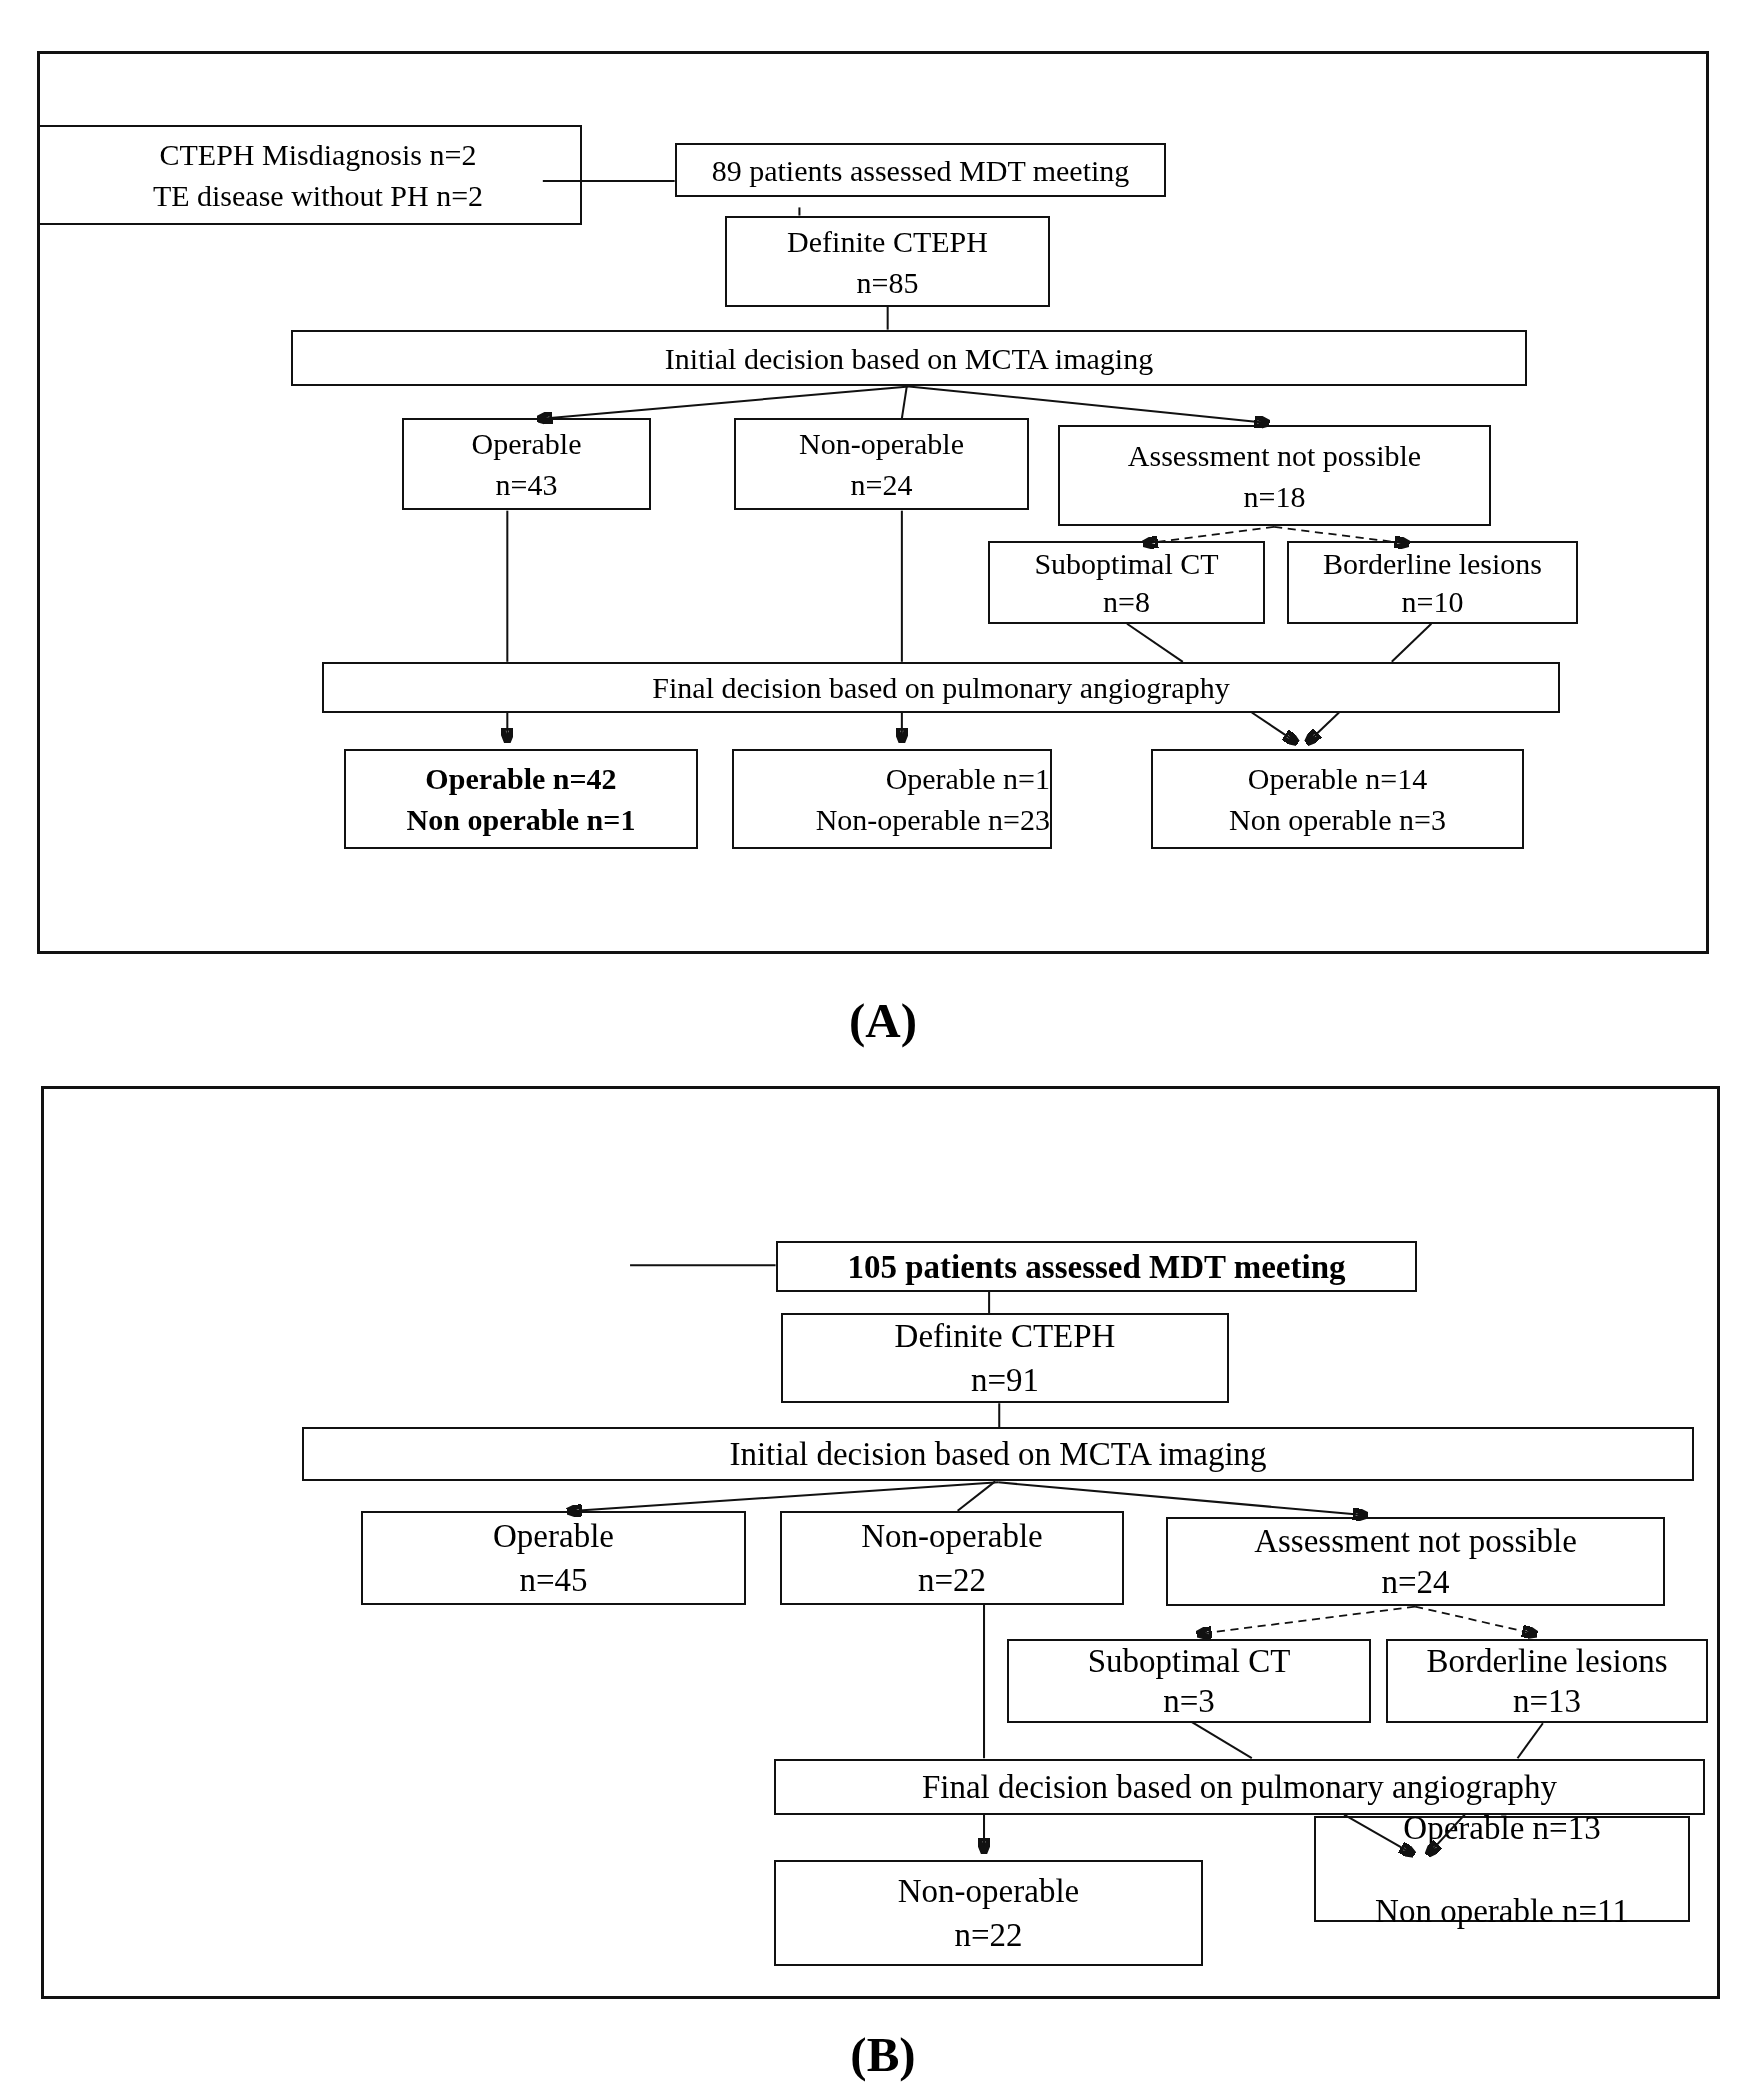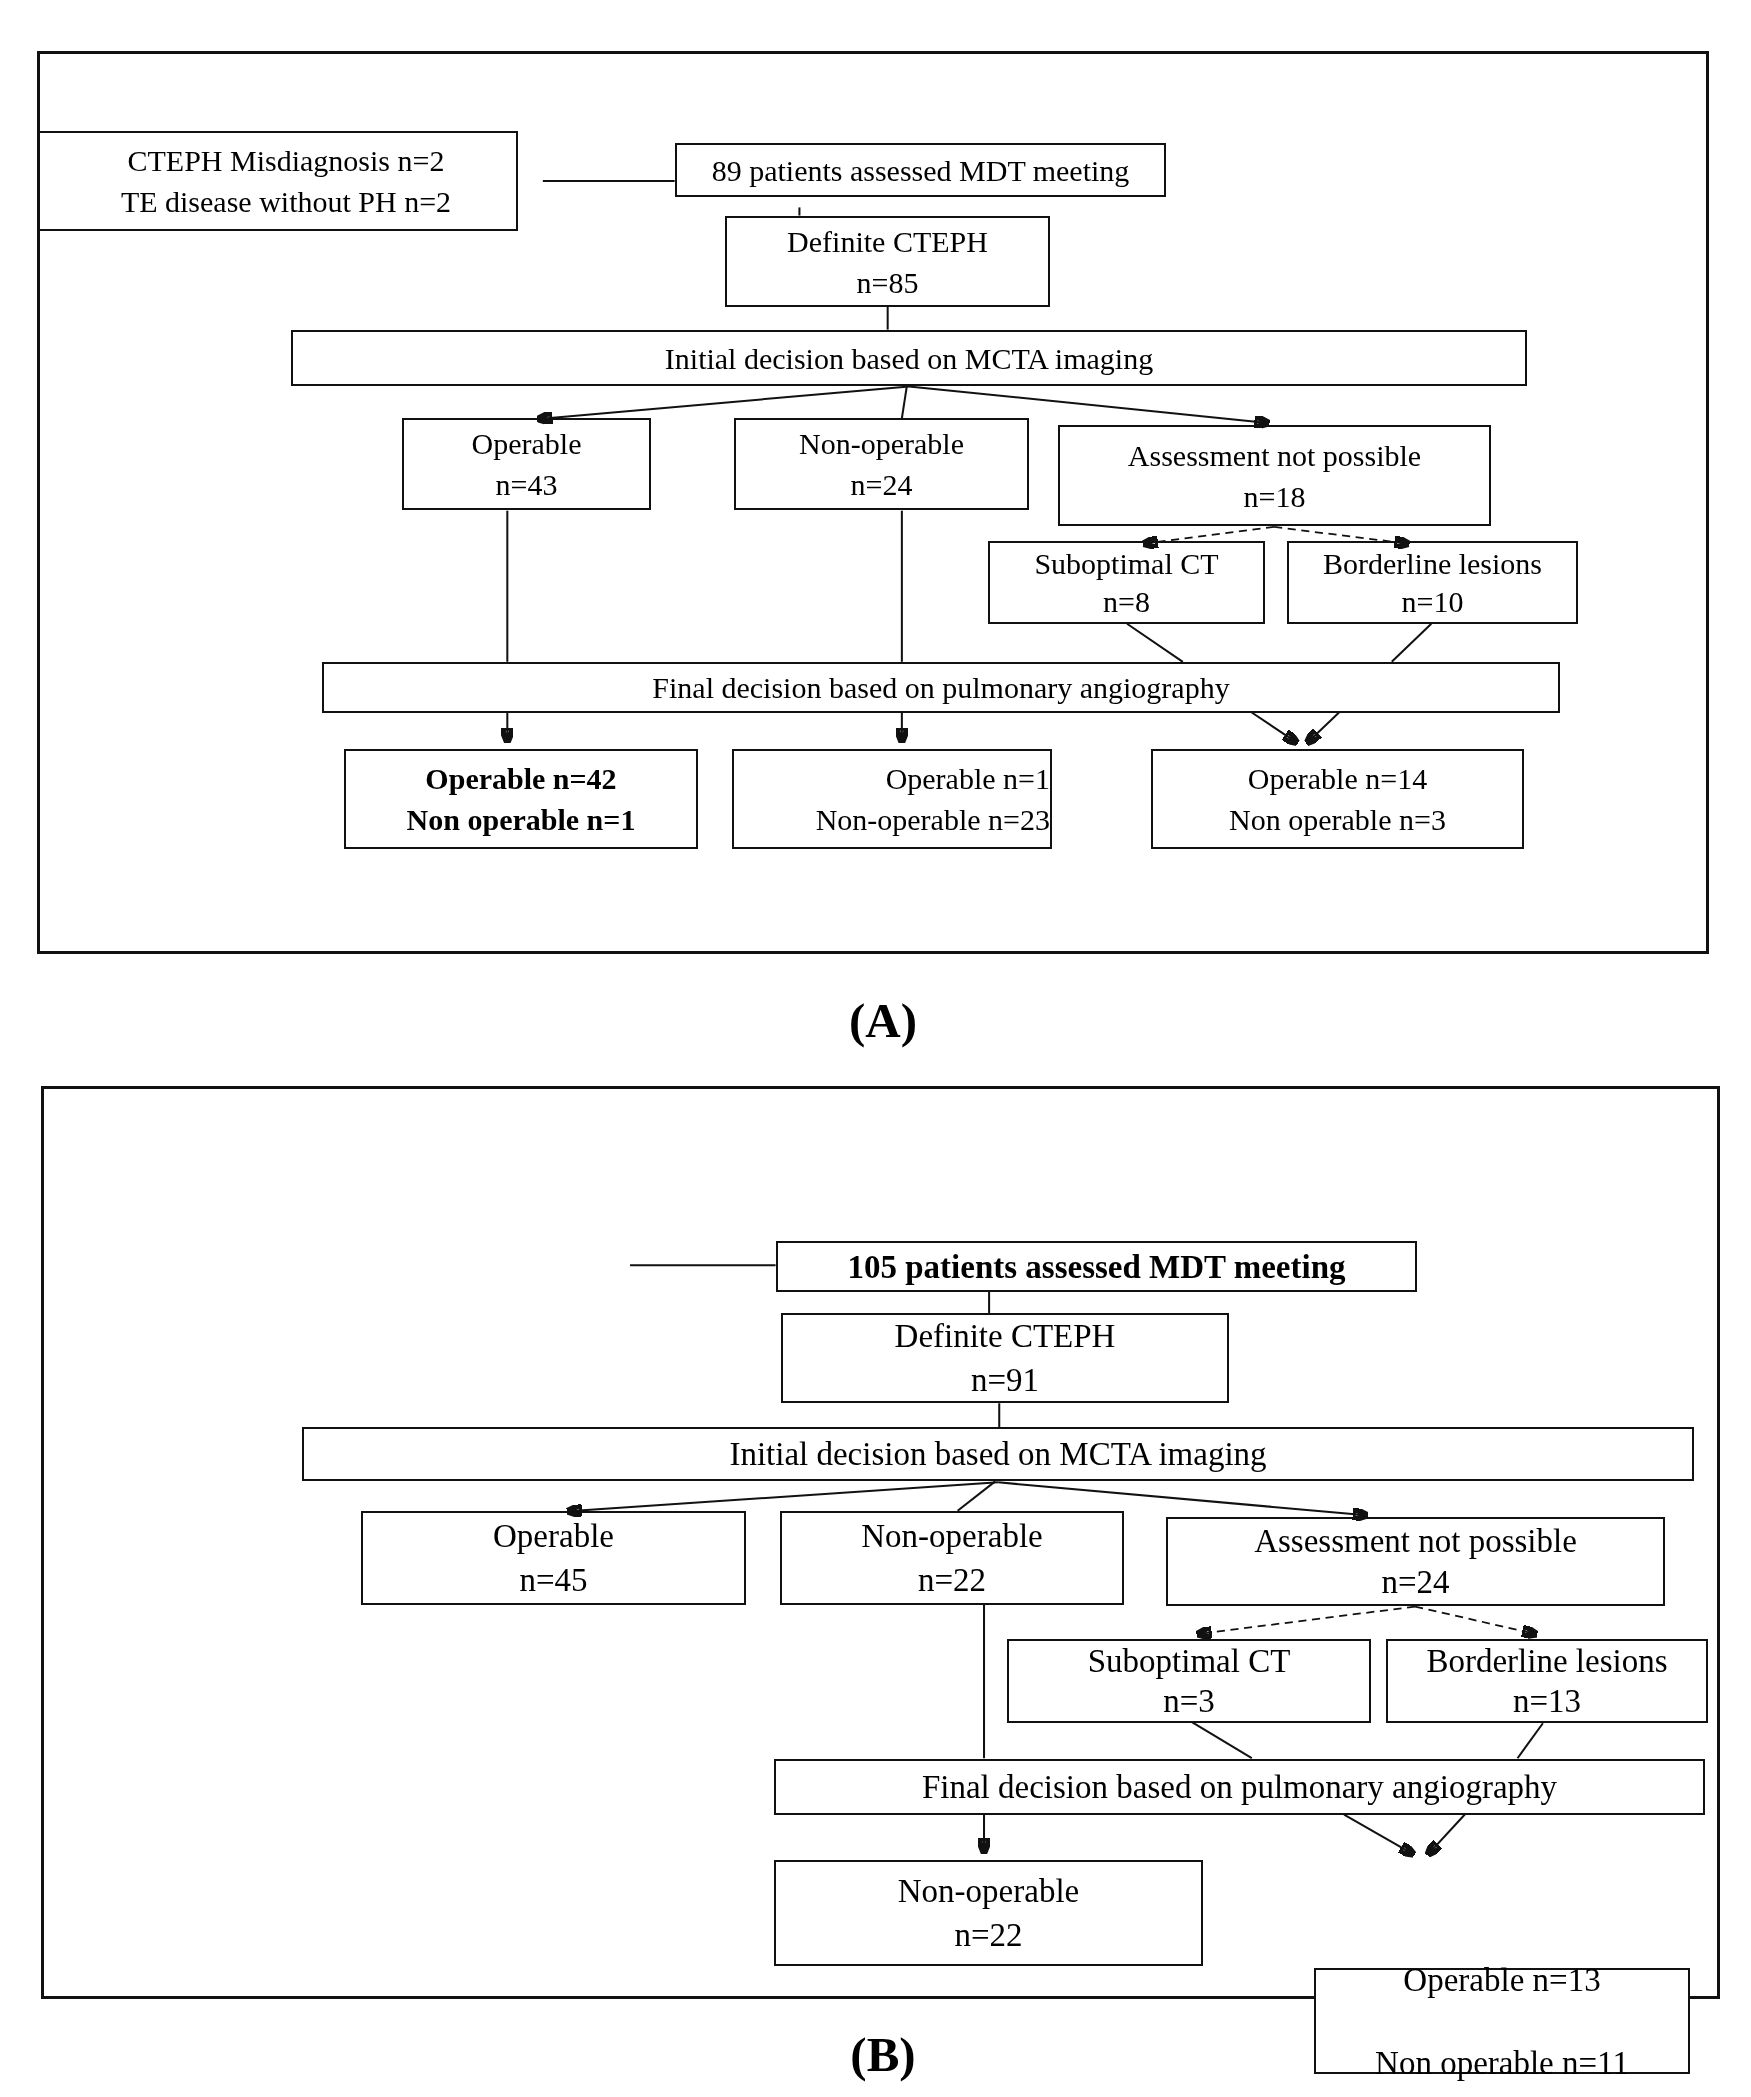--- a/index.html
+++ b/index.html
@@ -53,21 +53,21 @@
     stroke-width:3.5;
   }
 </style>
 </head>
 <body>
 
 <div class="canvas">
 
   <div class="panel" style="left:37px;top:51px;width:1672px;height:903px;"></div>
 
-  <div class="box fs-a" style="left:38px;top:131px;width:480px;height:100px;padding-left:16px;">
+  <div class="box fs-a" style="left:38px;top:125px;width:544px;height:100px;padding-left:16px;">
     <span>CTEPH Misdiagnosis n=2</span>
     <span>TE disease without PH n=2</span>
   </div>
 
   <div class="box fs-a" style="left:675px;top:143px;width:491px;height:54px;">
     <span>89 patients assessed MDT meeting</span>
   </div>
 
   <div class="box fs-a" style="left:725px;top:216px;width:325px;height:91px;">
     <span>Definite CTEPH</span>
@@ -167,21 +167,21 @@
 
   <div class="box fs-b" style="left:774px;top:1759px;width:931px;height:56px;">
     <span>Final decision based on pulmonary angiography</span>
   </div>
 
   <div class="box fs-b" style="left:774px;top:1860px;width:429px;height:106px;">
     <span>Non-operable</span>
     <span>n=22</span>
   </div>
 
-  <div class="box fs-b" style="left:1314px;top:1968px;width:376px;height:106px;gap:39px;">
+  <div class="box fs-b" style="left:1314px;top:1816px;width:376px;height:106px;gap:39px;">
     <span>Operable n=13</span>
     <span>Non operable n=11</span>
   </div>
 
   <div class="caption" style="left:883px;top:2026px;">(B)</div>
 
   <svg class="wires" width="1751" height="2097" viewBox="0 0 3452 4135">
     <defs>
       <marker id="arrow" viewBox="0 0 10 8" markerWidth="30" markerHeight="24" refX="9" refY="4" orient="auto" markerUnits="userSpaceOnUse">
         <path d="M0,0 L10,4 L0,8 Z" fill="#111" stroke="none"></path>

